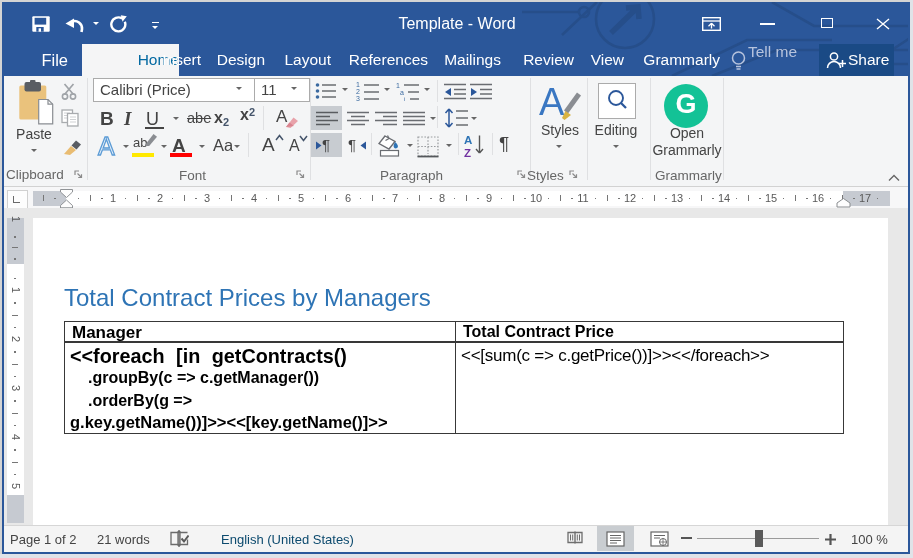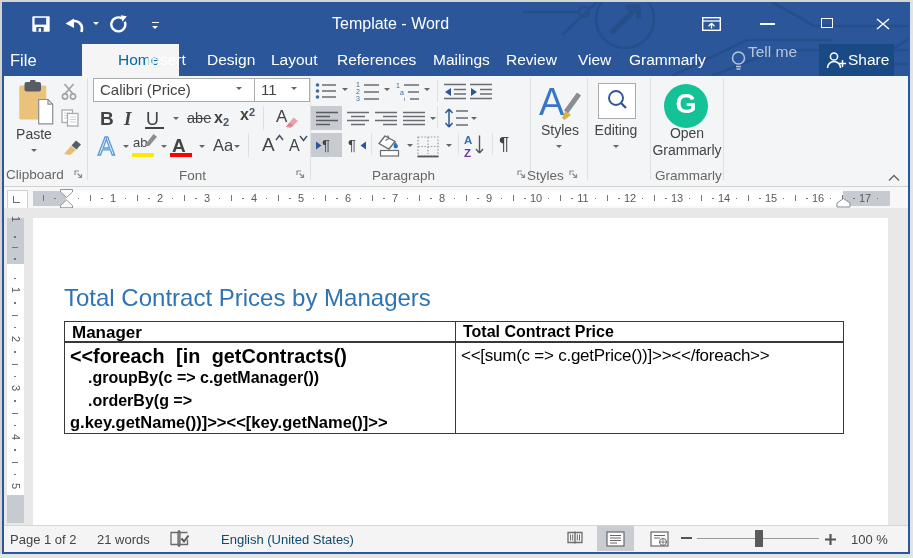--- a/index.html
+++ b/index.html
@@ -1,16 +1,16 @@
 <!DOCTYPE html>
 <html><head><meta charset="utf-8"><style>
 html,body{margin:0;padding:0;}
 body{width:913px;height:558px;overflow:hidden;background:#d4d4d4;font-family:"Liberation Sans",sans-serif;}
 .a{position:absolute;}
-.tab{color:#fff;font-size:15.5px;line-height:32px;text-align:left;}
+.tab{color:#fff;font-size:15.5px;line-height:32px;text-align:right;}
 .glab{color:#666;font-size:13.5px;}
 .sep{background:#dfe0e2;width:1px;}
 .cmb{background:#fff;border:1px solid #ababab;color:#444;}
 .tick{background:#767676;}
 .doc{font-weight:bold;color:#000;line-height:1;}
 </style></head>
 <body>
 
 <div class="a" style="left:2px;top:2px;width:908px;height:74px;background:#2b579a;overflow:hidden;">
 <svg class="a" style="left:520px;top:0;" width="388" height="74" viewBox="0 0 388 74" fill="none">
@@ -36,21 +36,21 @@
 <path d="M0.5 7.5 L9 2.5 L9 12 z" fill="#fff"></path>
 </svg>
 <div class="a" style="left:91px;top:20px;width:0;height:0;border:3.5px solid transparent;border-top-color:#fff;"></div>
 <svg class="a" style="left:108px;top:13px" width="18" height="18" viewBox="0 0 18 18">
 <path d="M12.2 3.6 a7 7 0 1 0 2.6 3.2" fill="none" stroke="#fff" stroke-width="2.4"></path>
 <path d="M10.8 0.2 L16.8 1.2 L12.5 6.8 z" fill="#fff"></path>
 </svg>
 <div class="a" style="left:150px;top:19.5px;width:7px;height:1.8px;background:#fff;"></div>
 <div class="a" style="left:150px;top:23.5px;width:0;height:0;border:3.5px solid transparent;border-top-color:#fff;"></div>
 
-<div class="a" style="left:330px;top:0;width:250px;height:44px;line-height:44px;color:#fff;font-size:16px;">Template - Word</div>
+<div class="a" style="left:330px;top:0;width:250px;height:44px;line-height:44px;text-align:center;color:#fff;font-size:16px;">Template - Word</div>
 
 <svg class="a" style="left:700px;top:15px" width="19" height="14" viewBox="0 0 19 14">
 <rect x="0.7" y="0.7" width="17.6" height="12.6" fill="none" stroke="#fff" stroke-width="1.4"></rect>
 <path d="M0.7 4 H18.3" stroke="#fff" stroke-width="1.3"></path>
 <path d="M9.5 11.5 V7.5 M9.5 6.2 l-3 3 M9.5 6.2 l3 3" stroke="#fff" stroke-width="1.3" fill="none"></path>
 </svg>
 <div class="a" style="left:758px;top:21px;width:15px;height:2px;background:#fff;"></div>
 <div class="a" style="left:819px;top:16px;width:12px;height:10px;border:1.5px solid #fff;box-sizing:border-box;"></div>
 <svg class="a" style="left:874px;top:16px" width="14" height="12" viewBox="0 0 14 12">
 <path d="M1 1 L13 11 M13 1 L1 11" stroke="#fff" stroke-width="1.4"></path>
@@ -158,21 +158,21 @@
 <div class="a" style="left:287px;top:62px;font-size:16px;color:#444;line-height:1;">A</div>
 <svg class="a" style="left:297px;top:59px" width="9" height="7" viewBox="0 0 9 7">
       <path d="M1 1 L4.5 5.5 L8 1" fill="none" stroke="#44546a" stroke-width="1.5"></path>
     </svg>
 <div class="a glab" style="left:177px;top:92px;">Font</div>
 <svg class="a" style="left:294px;top:94px" width="9" height="9" viewBox="0 0 9 9">
 <path d="M1 5 V1 H5" fill="none" stroke="#8a8a8a" stroke-width="1.2"></path>
 <path d="M3.5 3.5 L7.5 7.5 M7.5 4.2 V7.5 H4.2" fill="none" stroke="#8a8a8a" stroke-width="1.2"></path>
 </svg>
 
-<div class="a glab" style="left:370px;top:92px;">Paragraph</div>
+<div class="a glab" style="left:378px;top:92px;">Paragraph</div>
 <svg class="a" style="left:515px;top:94px" width="9" height="9" viewBox="0 0 9 9">
 <path d="M1 5 V1 H5" fill="none" stroke="#8a8a8a" stroke-width="1.2"></path>
 <path d="M3.5 3.5 L7.5 7.5 M7.5 4.2 V7.5 H4.2" fill="none" stroke="#8a8a8a" stroke-width="1.2"></path>
 </svg>
 
 <svg class="a" style="left:536px;top:3px" width="46" height="42" viewBox="0 0 46 42">
 <text x="1" y="36" font-size="38" fill="#3a77c2" font-family="Liberation Sans">A</text>
 <path d="M28 33 L41 15" stroke="#8a8d92" stroke-width="5"></path>
 <path d="M24 39 l3.5 -7 5.5 4 -6.5 5 z" fill="#d8b343"></path>
 </svg>

